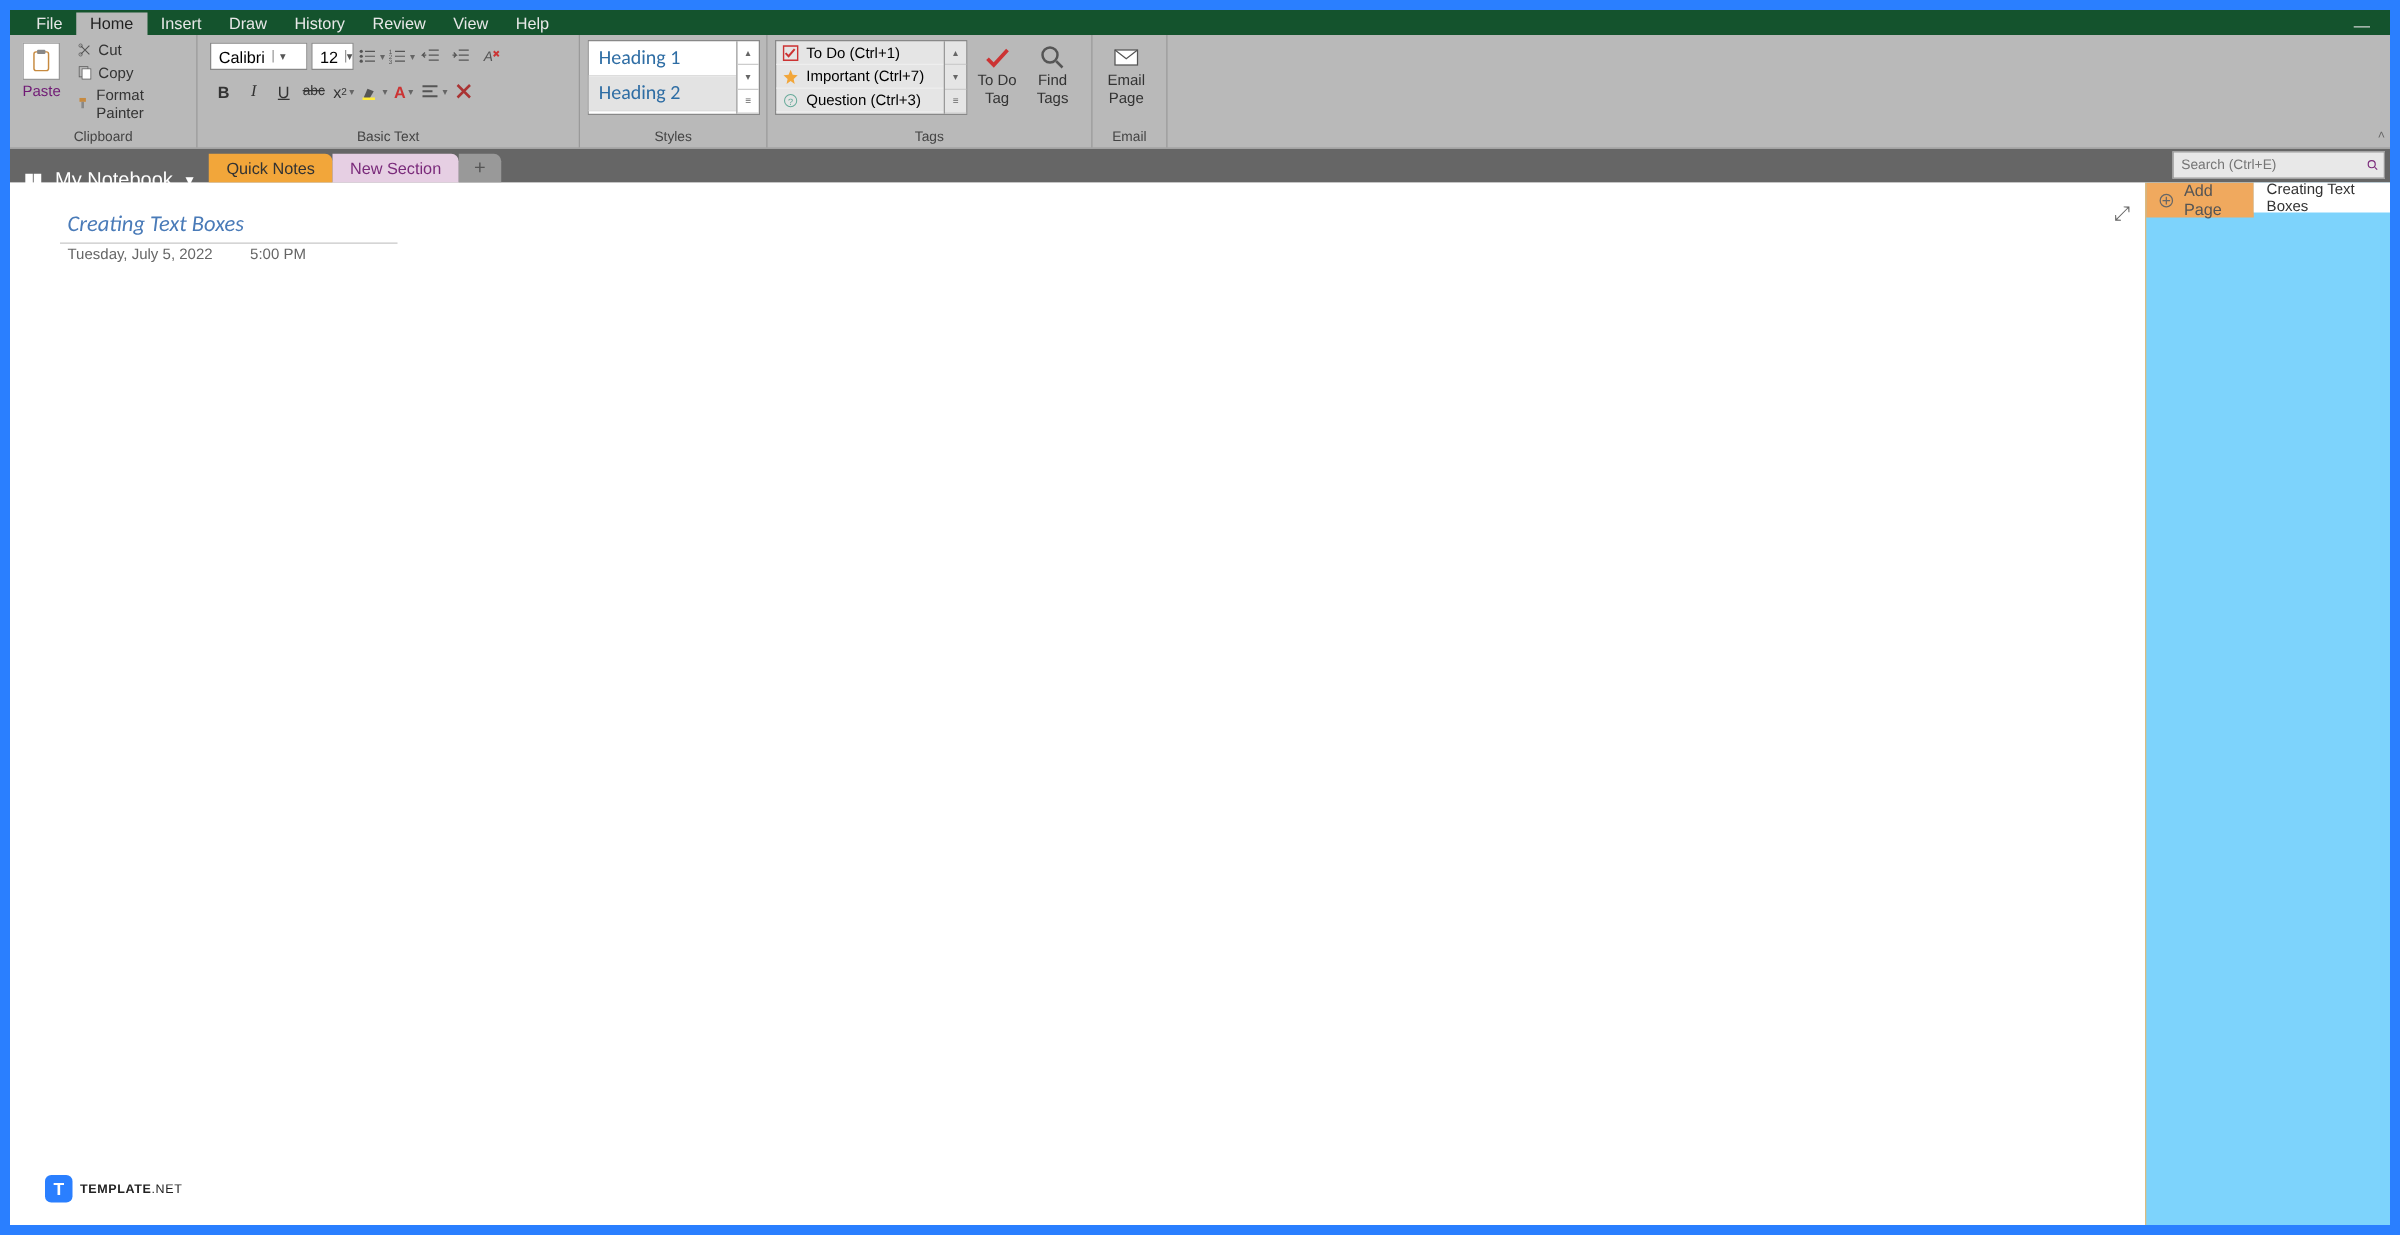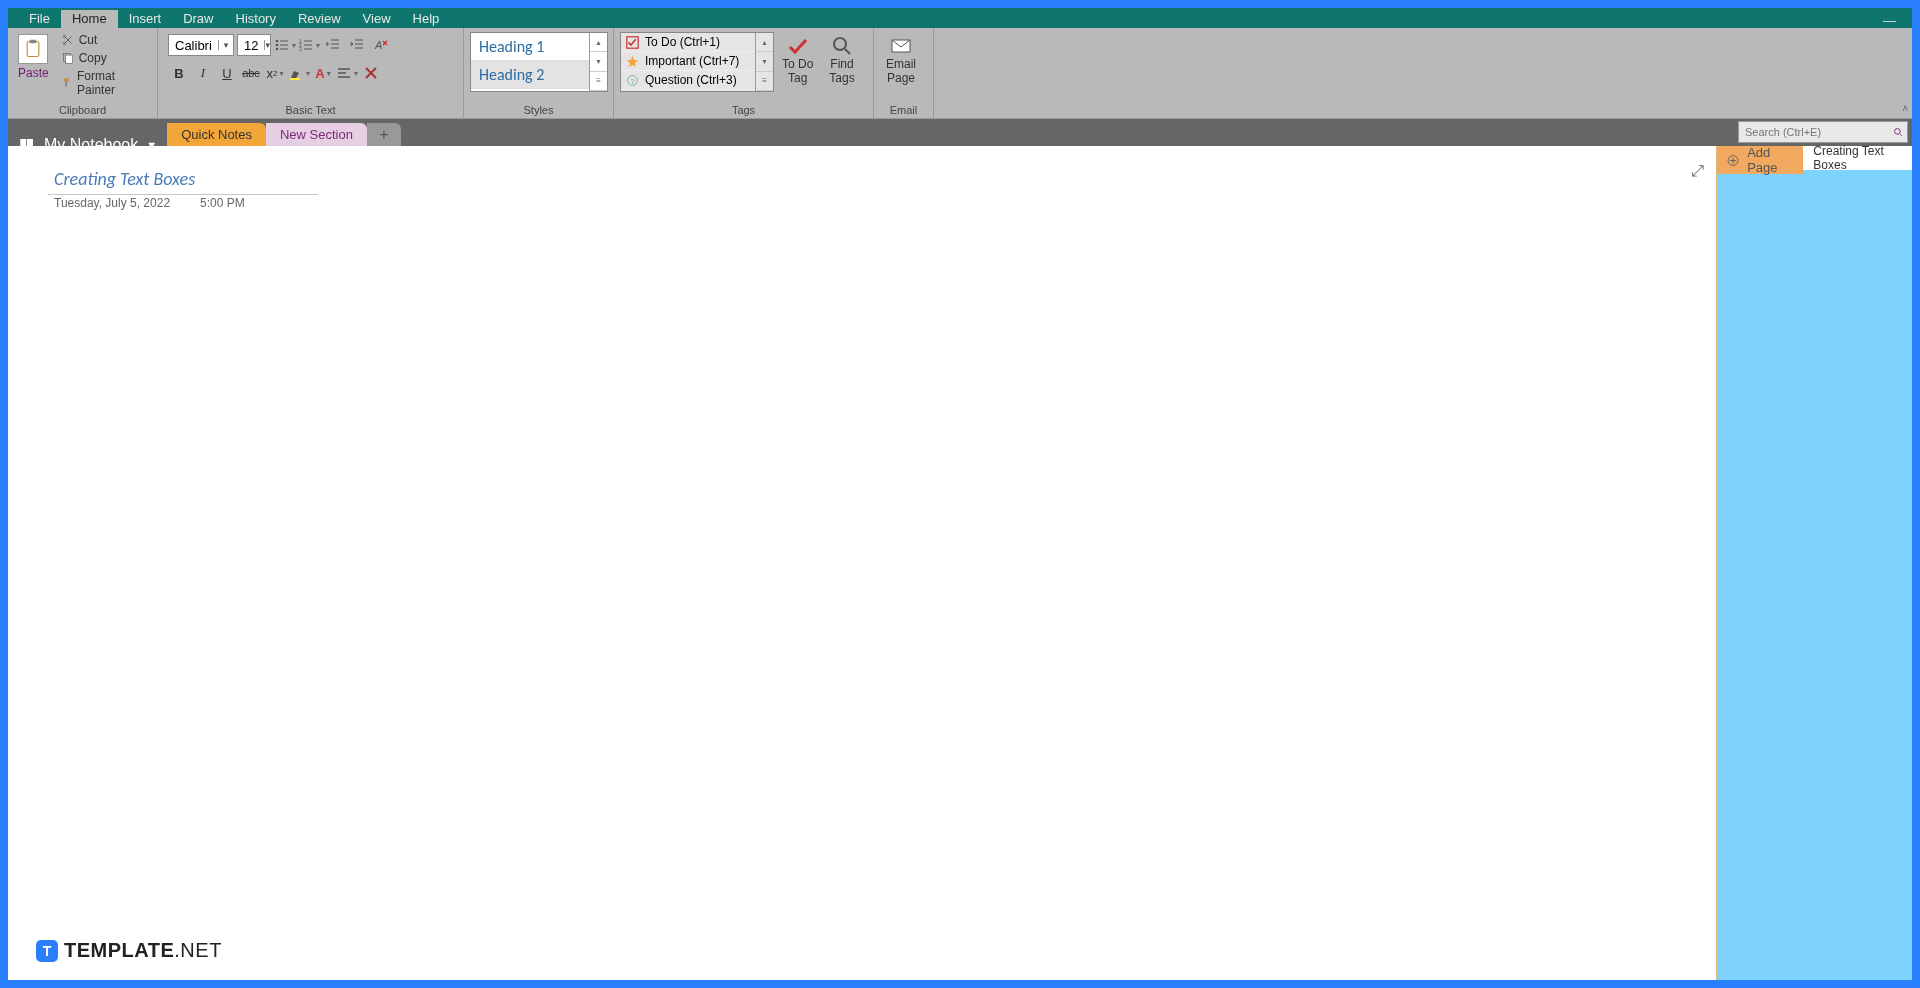--- a/index.html
+++ b/index.html
@@ -1,20 +1,20 @@
 <!DOCTYPE html>
 <html><head>
 <meta charset="utf-8">
 <style>
 * { margin:0; padding:0; box-sizing:border-box; font-family:"Segoe UI",Tahoma,sans-serif; }
 body { background:#2a7fff; width:1920px; height:988px; overflow:hidden; position:relative; }
 .app { position:absolute; top:8px; left:8px; right:8px; bottom:8px; background:#fff; display:flex; flex-direction:column; }
 
 
-.menubar { background:#0f766e; height:20px; display:flex; align-items:flex-end; padding-left:10px; }
+.menubar { background:#14532d; height:20px; display:flex; align-items:flex-end; padding-left:10px; }
 .menubar .item { color:#e8e8e8; font-size:13px; padding:1px 11px 2px; cursor:default; }
 .menubar .item.active { background:#b9b9b9; color:#222; }
 .spacer { flex:1; }
 .min-icon { color:#ddd; padding:0 16px; font-size:13px; }
 
 
 .ribbon { background:#b9b9b9; height:91px; display:flex; border-bottom:1px solid #999; position:relative; }
 .rgroup { display:flex; flex-direction:column; border-right:1px solid #9a9a9a; padding:2px 4px 0; }
 .rg-body { flex:1; display:flex; align-items:flex-start; }
 .rg-label { text-align:center; font-size:11px; color:#444; padding:1px 0 2px; }
@@ -26,21 +26,21 @@
 
 .clip-list { display:flex; flex-direction:column; padding:2px 4px; gap:2px; }
 .clip-item { display:flex; align-items:center; gap:4px; font-size:12px; color:#333; cursor:default; padding:1px 2px; }
 .clip-item svg { width:14px; height:14px; }
 
 .font-box { display:flex; flex-direction:column; gap:6px; padding:4px 6px 0; }
 .font-row { display:flex; align-items:center; gap:3px; }
 .combo { background:#fff; border:1px solid #888; height:22px; display:flex; align-items:center; font-size:13px; }
 .combo .txt { padding:0 6px; }
 .combo .dd { border-left:1px solid #999; width:16px; text-align:center; font-size:9px; color:#555; }
-.font-name { width:66px; }
+.font-name { width:78px; }
 .font-size { width:34px; }
 .btn-row { display:flex; align-items:center; gap:2px; }
 .fbtn { width:22px; height:22px; display:flex; align-items:center; justify-content:center; font-size:13px; color:#333; cursor:default; }
 .fbtn.dd::after { content:"▾"; font-size:8px; margin-left:2px; color:#666; }
 .fbtn.bold { font-weight:bold; }
 .fbtn.italic { font-style:italic; font-family:Georgia; }
 .fbtn.under { text-decoration:underline; }
 .fbtn.strike { text-decoration:line-through; font-size:11px; }
 .fbtn svg { width:16px; height:16px; }
 
@@ -88,21 +88,21 @@
 
 
 .page-panel { width:196px; background:#7dd3fc; display:flex; flex-direction:row; border-left:1px solid #dcbb7e; }
 .add-page { background:#f0a95e; height:28px; display:flex; align-items:center; gap:8px; padding:0 10px; color:#555; font-size:13px; }
 .add-page svg { width:15px; height:15px; }
 .page-item { background:#fff; height:24px; padding:0 10px; display:flex; align-items:center; font-size:12px; color:#333; }
 
 
 .watermark { position:absolute; left:28px; bottom:18px; display:flex; align-items:center; gap:6px; font-family:Arial; }
 .watermark .logo { width:22px; height:22px; background:#2a7fff; border-radius:5px; color:#fff; display:flex; align-items:center; justify-content:center; font-weight:bold; font-size:14px; }
-.watermark .txt { font-size:20px; letter-spacing:0.5px; color:#222;text-align:right; }
+.watermark .txt { font-size:10px; letter-spacing:0.5px; color:#222;text-align:right; }
 .watermark .txt b { font-weight:700; }
 </style>
 </head>
 <body>
 
 <div class="app">
 
   <div class="menubar">
     <div class="item">File</div>
     <div class="item active">Home</div>

